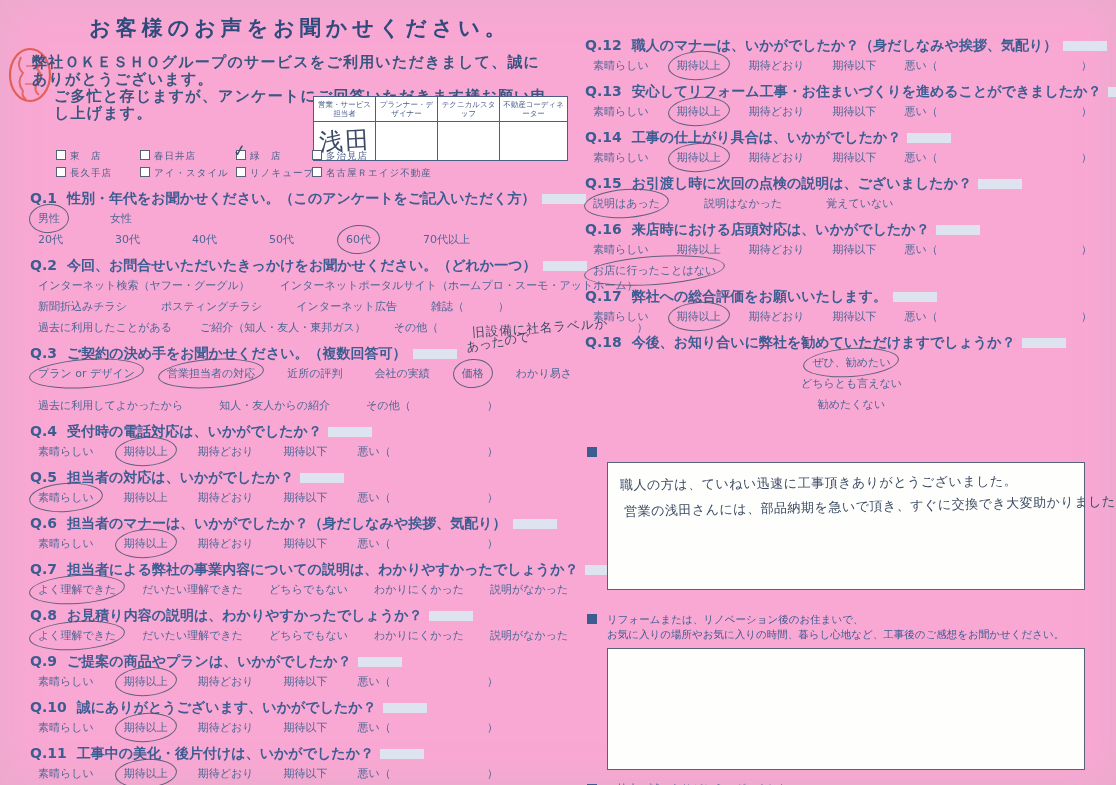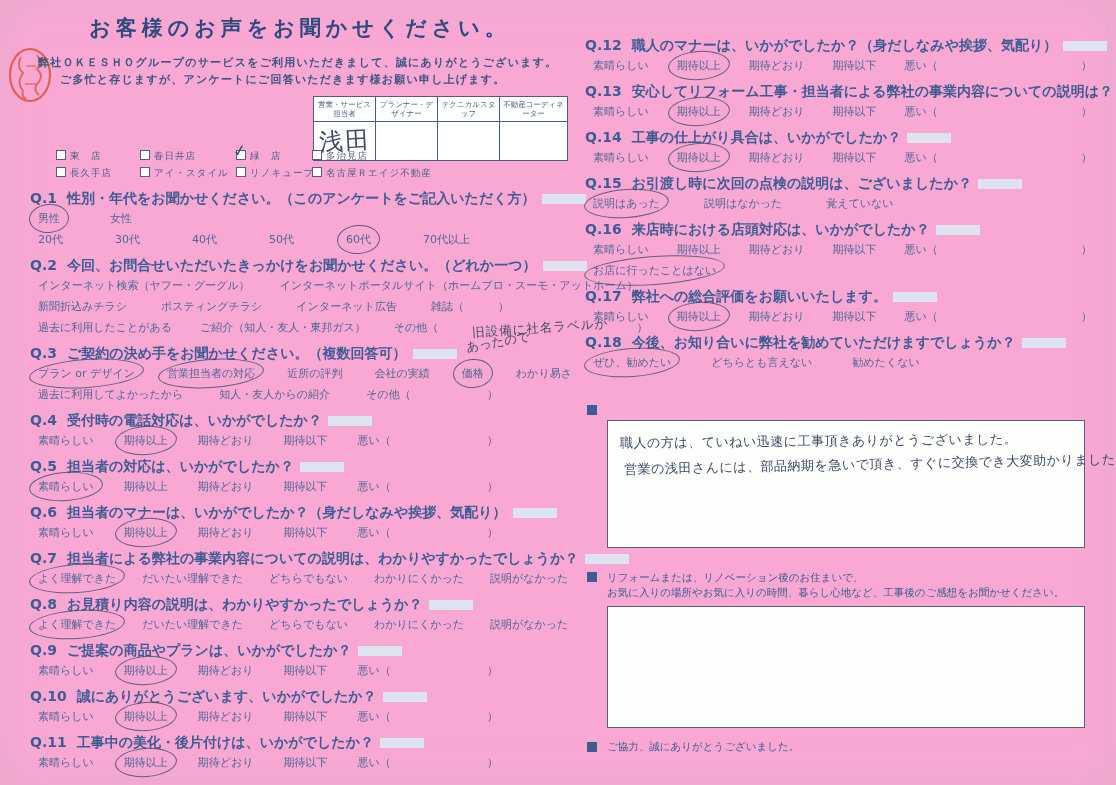--- a/index.html
+++ b/index.html
@@ -9,22 +9,22 @@
     font-family:"DejaVu Sans", sans-serif;
     color:#3d5c92; overflow:hidden;
     box-shadow:inset 0 0 40px rgba(180,180,175,.25);
   }
   .page-title{
     position:absolute; left:30px; top:14px; width:540px;
     text-align:center; font-size:21px; font-weight:bold;
     letter-spacing:5px; color:#2f4a7c;
   }
   .greeting{
-    position:absolute; left:38px; top:54px; width:520px;
-    font-size:11px; font-weight:600; color:#3a557f;
+    position:absolute; left:32px; top:54px; width:520px;
+    font-size:15px; font-weight:600; color:#3a557f;
     letter-spacing:1.2px; line-height:17px;
   }
   .greeting .l2{padding-left:22px;}
   .stamp{position:absolute; left:4px; top:44px; width:54px; height:62px;}
   
   .staff-table{
     position:absolute; left:313px; top:96px; width:253px;
     border:1.5px solid #4a5e88; display:grid;
     grid-template-columns:62px 62px 62px 1fr;
     background:#fff;
@@ -166,21 +166,21 @@
           <span class="hand annot">旧設備に社名ラベルが</span>
           <span class="close-paren">）</span>
         </span><span class="hand annot2">あったので</span></div>
       <div class="question"><span class="q-head"><span class="q-id">Q.3</span><span class="q-title">ご契約の決め手をお聞かせください。（複数回答可）</span><span class="q-highlight"></span></span><span class="q-row" style="column-gap: 32px;">
           <span class="q-option circled">プラン or デザイン</span>
           <span class="q-option circled">営業担当者の対応</span>
           <span class="q-option">近所の評判</span>
           <span class="q-option">会社の実績</span>
           <span class="q-option circled">価格</span>
           <span class="q-option">わかり易さ</span>
-        </span><span class="q-row" style="column-gap: 36px;">
+        </span><span class="q-row" style="column-gap: 36px; margin-top: 11px;">
           <span class="q-option">過去に利用してよかったから</span>
           <span class="q-option">知人・友人からの紹介</span>
           <span class="q-option">その他（</span>
           <span class="close-paren">）</span>
         </span></div>
       <div class="question"><span class="q-head"><span class="q-id">Q.4</span><span class="q-title">受付時の電話対応は、いかがでしたか？</span><span class="q-highlight"></span></span><span class="q-row" style="column-gap: 30px;">
           <span class="q-option">素晴らしい</span>
           <span class="q-option circled">期待以上</span>
           <span class="q-option">期待どおり</span>
           <span class="q-option">期待以下</span>
@@ -246,21 +246,21 @@
 
     <div id="right-questions">
         <div class="question"><span class="q-head"><span class="q-id">Q.12</span><span class="q-title">職人のマナーは、いかがでしたか？（身だしなみや挨拶、気配り）</span><span class="q-highlight"></span></span><span class="q-row" style="column-gap: 28px;">
             <span class="q-option">素晴らしい</span>
             <span class="q-option circled">期待以上</span>
             <span class="q-option">期待どおり</span>
             <span class="q-option">期待以下</span>
             <span class="q-option">悪い（</span>
             <span class="close-paren">）</span>
           </span></div>
-        <div class="question"><span class="q-head"><span class="q-id">Q.13</span><span class="q-title">安心してリフォーム工事・担当者による弊社の事業内容についての説明は？</span><span class="q-highlight"></span></span><span class="q-row" style="column-gap: 28px;">
+        <div class="question"><span class="q-head"><span class="q-id">Q.13</span><span class="q-title">安心してリフォーム工事・お住まいづくりを進めることができましたか？</span><span class="q-highlight"></span></span><span class="q-row" style="column-gap: 28px;">
             <span class="q-option">素晴らしい</span>
             <span class="q-option circled">期待以上</span>
             <span class="q-option">期待どおり</span>
             <span class="q-option">期待以下</span>
             <span class="q-option">悪い（</span>
             <span class="close-paren">）</span>
           </span></div>
         <div class="question"><span class="q-head"><span class="q-id">Q.14</span><span class="q-title">工事の仕上がり具合は、いかがでしたか？</span><span class="q-highlight"></span></span><span class="q-row" style="column-gap: 28px;">
             <span class="q-option">素晴らしい</span>
             <span class="q-option circled">期待以上</span>
@@ -285,21 +285,21 @@
             <span class="q-option circled">お店に行ったことはない</span>
           </span></div>
         <div class="question"><span class="q-head"><span class="q-id">Q.17</span><span class="q-title">弊社への総合評価をお願いいたします。</span><span class="q-highlight"></span></span><span class="q-row" style="column-gap: 28px;">
             <span class="q-option">素晴らしい</span>
             <span class="q-option circled">期待以上</span>
             <span class="q-option">期待どおり</span>
             <span class="q-option">期待以下</span>
             <span class="q-option">悪い（</span>
             <span class="close-paren">）</span>
           </span></div>
-        <div class="question"><span class="q-head"><span class="q-id">Q.18</span><span class="q-title">今後、お知り合いに弊社を勧めていただけますでしょうか？</span><span class="q-highlight"></span></span><span class="q-row" style="column-gap: 40px;">
+        <div class="question"><span class="q-head"><span class="q-id">Q.18</span><span class="q-title">今後、お知り合いに弊社を勧めていただけますでしょうか？</span><span class="q-highlight"></span></span><span class="q-row" style="column-gap: 64px; flex-direction: column;">
             <span class="q-option circled">ぜひ、勧めたい</span>
             <span class="q-option">どちらとも言えない</span>
             <span class="q-option">勧めたくない</span>
           </span></div>
       </div>
 
     <div class="comment-section">
       <div class="c-head">
         <span class="bullet"></span>
       </div>

